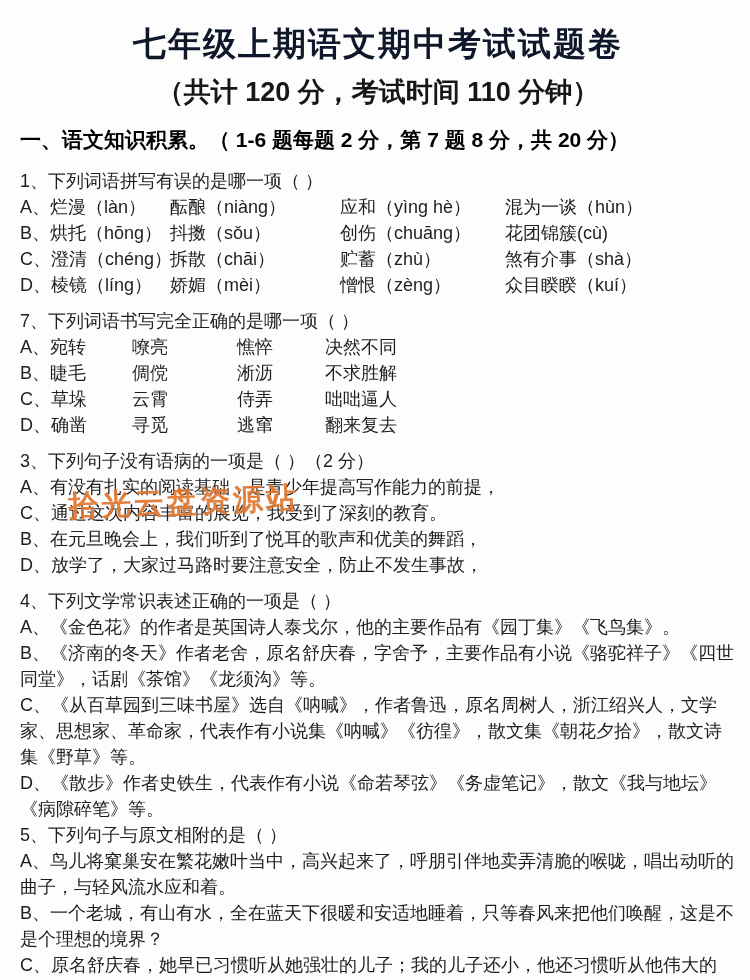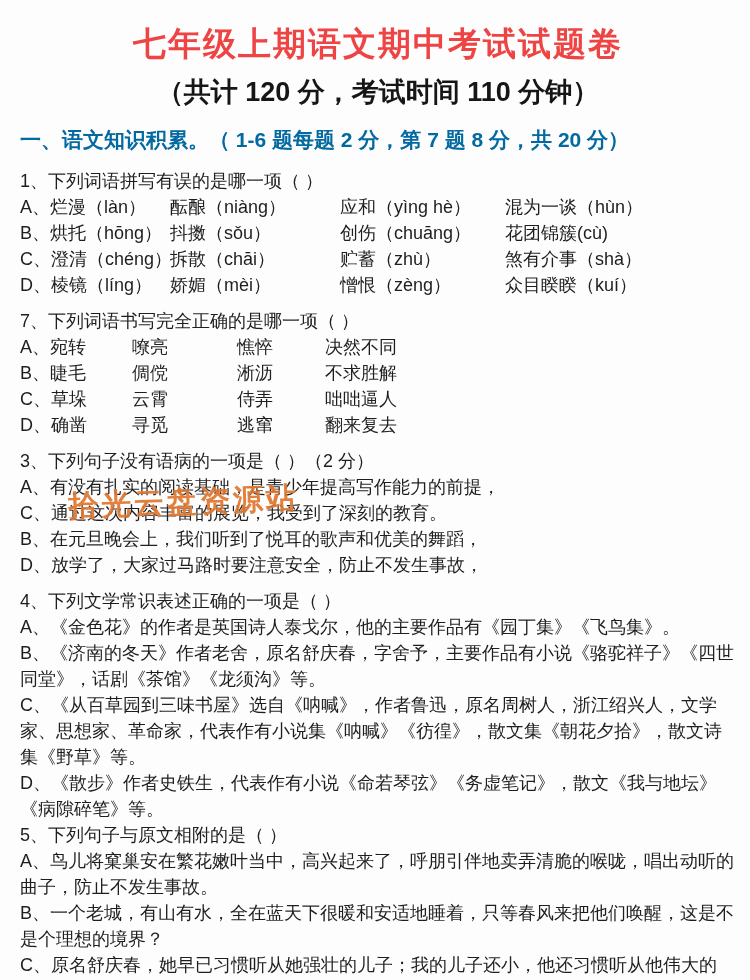--- a/index.html
+++ b/index.html
@@ -17,36 +17,36 @@
     box-sizing: border-box;
     padding: 0 14px 0 20px;
   }
   .title {
     margin: 24px 0 8px 0;
     font-size: 33px;
     line-height: 40px;
     font-weight: bold;
     text-align: center;
     letter-spacing: 2px;
-    color: #ef4444;
+    color: #0f172a;
   }
   .subtitle {
     margin-top: 15px;
     font-size: 27px;
     line-height: 27px;
     font-weight: bold;
     text-align: center;
     color: #161616;
   }
   .section {
     margin: 20px 0 0 0;
     font-size: 21px;
     line-height: 28px;
     font-weight: bold;
-    color: #0369a1;
+    color: #000000;
   }
   .question { margin-top: 10px; }
   .question.first { margin-top: 14px; }
   .question.attached { margin-top: 0; }
   .stem, .opt-line, .opt-par {
     font-size: 18px;
     line-height: 26px;
     color: #1e1e1e;
     margin: 0;
   }
@@ -144,20 +144,20 @@
   <div class="question">
     <p class="stem">4、下列文学常识表述正确的一项是（  ）</p>
     <p class="opt-par">A、《金色花》的作者是英国诗人泰戈尔，他的主要作品有《园丁集》《飞鸟集》。</p>
     <p class="opt-par">B、《济南的冬天》作者老舍，原名舒庆春，字舍予，主要作品有小说《骆驼祥子》《四世同堂》，话剧《茶馆》《龙须沟》等。</p>
     <p class="opt-par">C、《从百草园到三味书屋》选自《呐喊》，作者鲁迅，原名周树人，浙江绍兴人，文学家、思想家、革命家，代表作有小说集《呐喊》《彷徨》，散文集《朝花夕拾》，散文诗集《野草》等。</p>
     <p class="opt-par">D、《散步》作者史铁生，代表作有小说《命若琴弦》《务虚笔记》，散文《我与地坛》《病隙碎笔》等。</p>
   </div>
 
   <div class="question attached">
     <p class="stem">5、下列句子与原文相附的是（  ）</p>
-    <p class="opt-par">A、鸟儿将窠巢安在繁花嫩叶当中，高兴起来了，呼朋引伴地卖弄清脆的喉咙，唱出动听的曲子，防止不发生事故。</p>
+    <p class="opt-par">A、鸟儿将窠巢安在繁花嫩叶当中，高兴起来了，呼朋引伴地卖弄清脆的喉咙，唱出动听的曲子，与轻风流水应和着。</p>
     <p class="opt-par">B、一个老城，有山有水，全在蓝天下很暖和安适地睡着，只等春风来把他们唤醒，这是不是个理想的境界？</p>
     <p class="opt-par">C、原名舒庆春，她早已习惯听从她强壮的儿子；我的儿子还小，他还习惯听从他伟大的</p>
   </div>
 
   <div class="watermark" style="color: rgb(224, 118, 46);">拾光云盘资源站</div>
 
 </div>
 
 </body></html>

